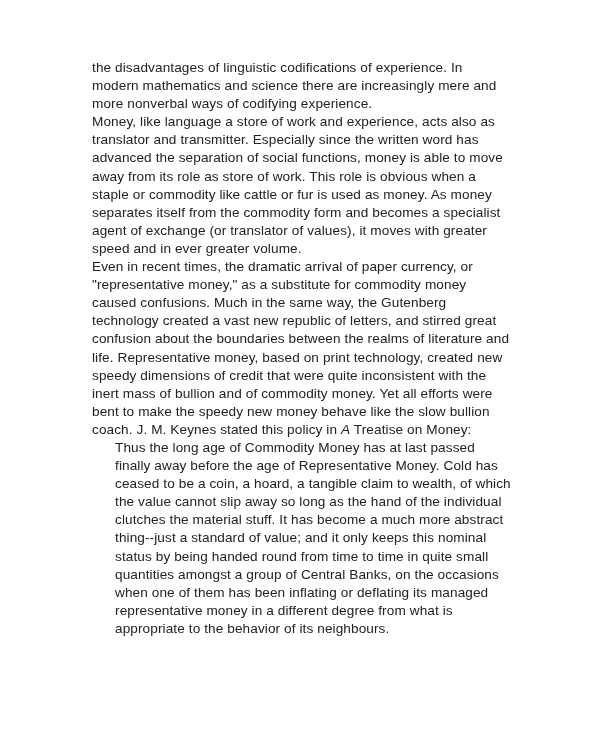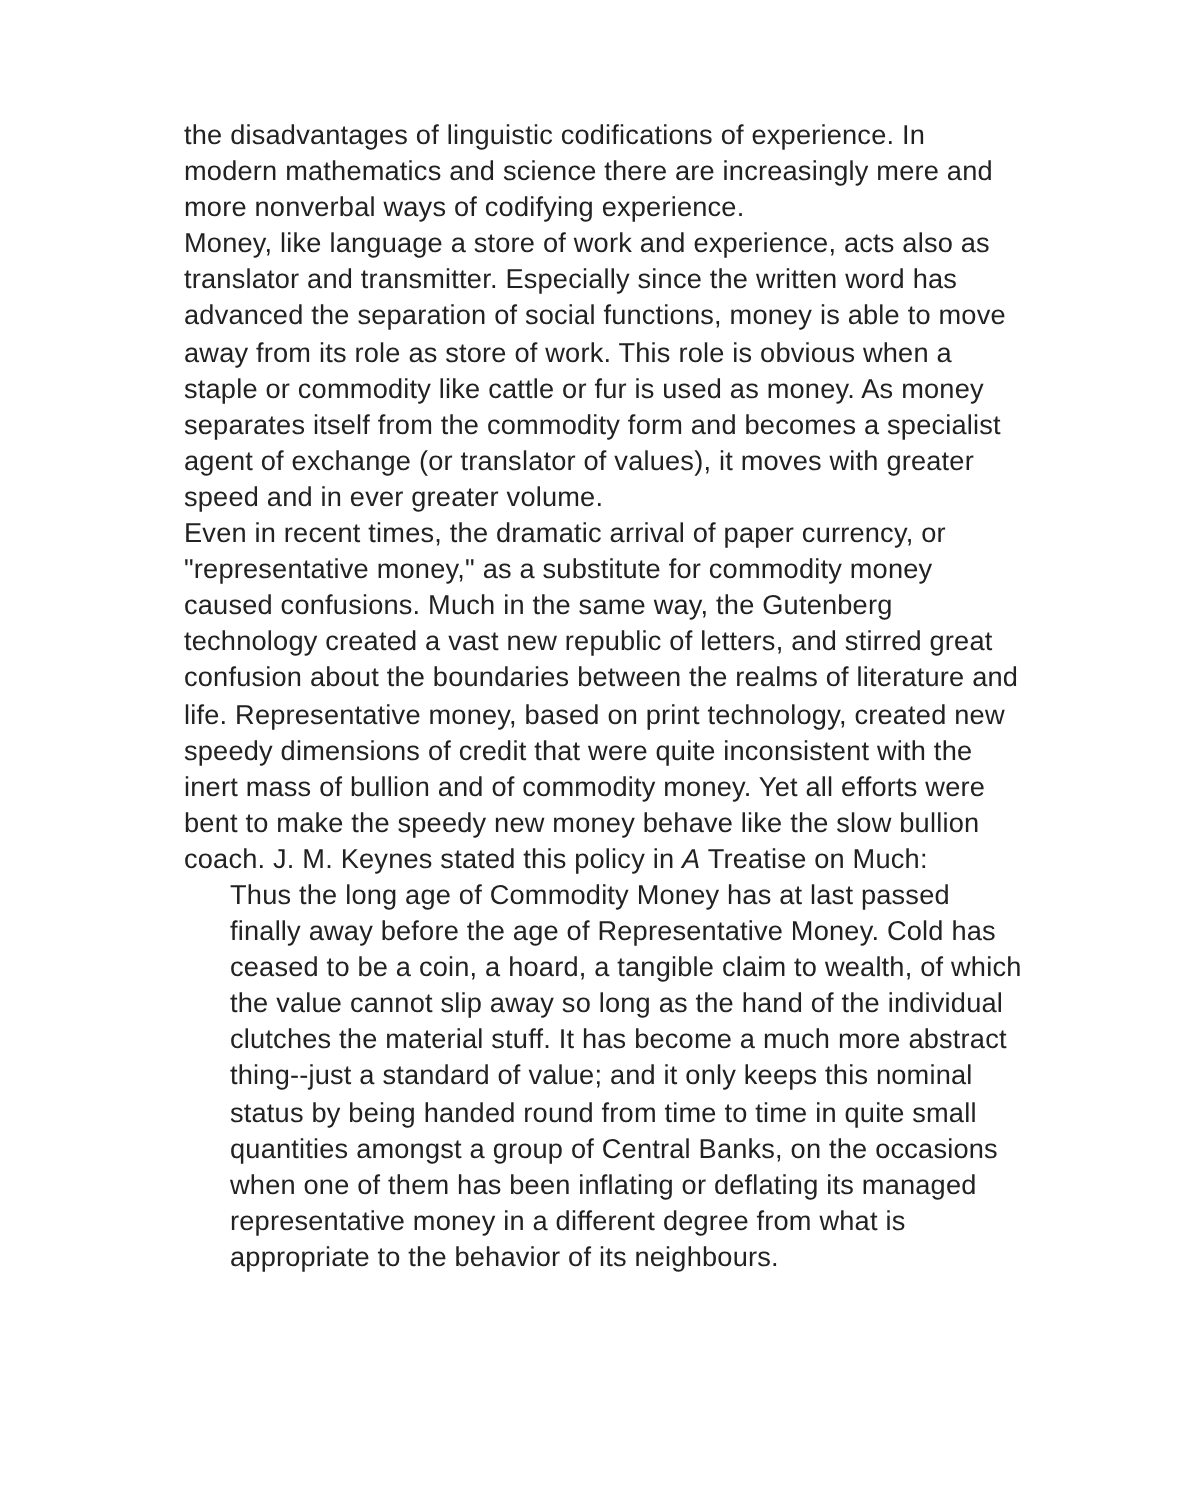--- a/index.html
+++ b/index.html
@@ -58,21 +58,21 @@
 speed and in ever greater volume.</span></p>
     <p class="para"><span class="pre">Even in recent times, the dramatic arrival of paper currency, or
 "representative money," as a substitute for commodity money
 caused confusions. Much in the same way, the Gutenberg
 technology created a vast new republic of letters, and stirred great
 confusion about the boundaries between the realms of literature and
 life. Representative money, based on print technology, created new
 speedy dimensions of credit that were quite inconsistent with the
 inert mass of bullion and of commodity money. Yet all efforts were
 bent to make the speedy new money behave like the slow bullion
-coach. J. M. Keynes stated this policy in</span> <i class="it">A</i> <span class="pre">Treatise on Much:</span></p>
+coach. J. M. Keynes stated this policy in</span> <i class="it">A</i> <span class="pre">Treatise on Money:</span></p>
     <blockquote class="quote"><span class="pre">Thus the long age of Commodity Money has at last passed
 finally away before the age of Representative Money. Cold has
 ceased to be a coin, a hoard, a tangible claim to wealth, of which
 the value cannot slip away so long as the hand of the individual
 clutches the material stuff. It has become a much more abstract
 thing--just a standard of value; and it only keeps this nominal
 status by being handed round from time to time in quite small
 quantities amongst a group of Central Banks, on the occasions
 when one of them has been inflating or deflating its managed
 representative money in a different degree from what is

